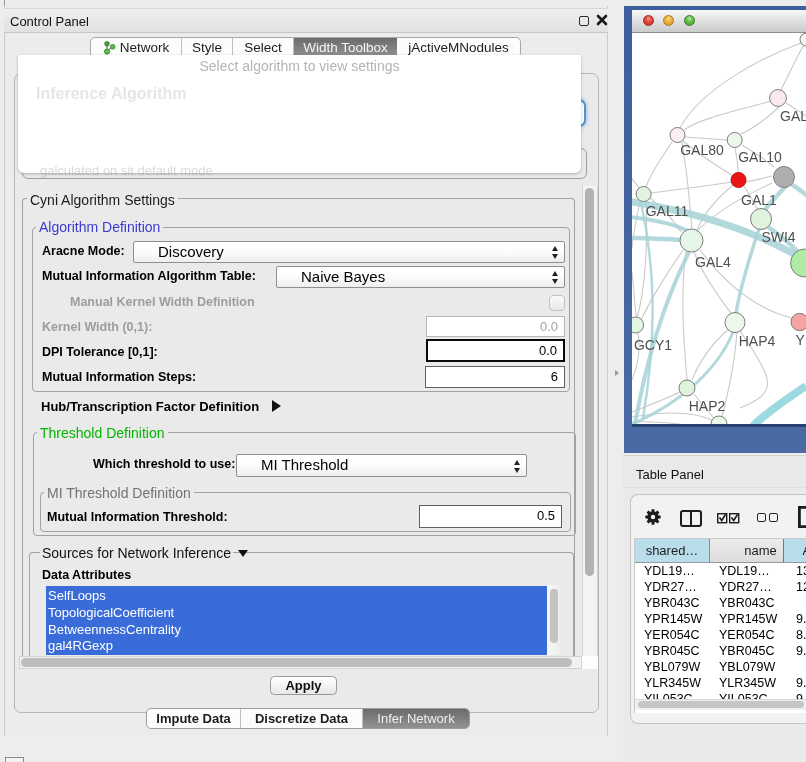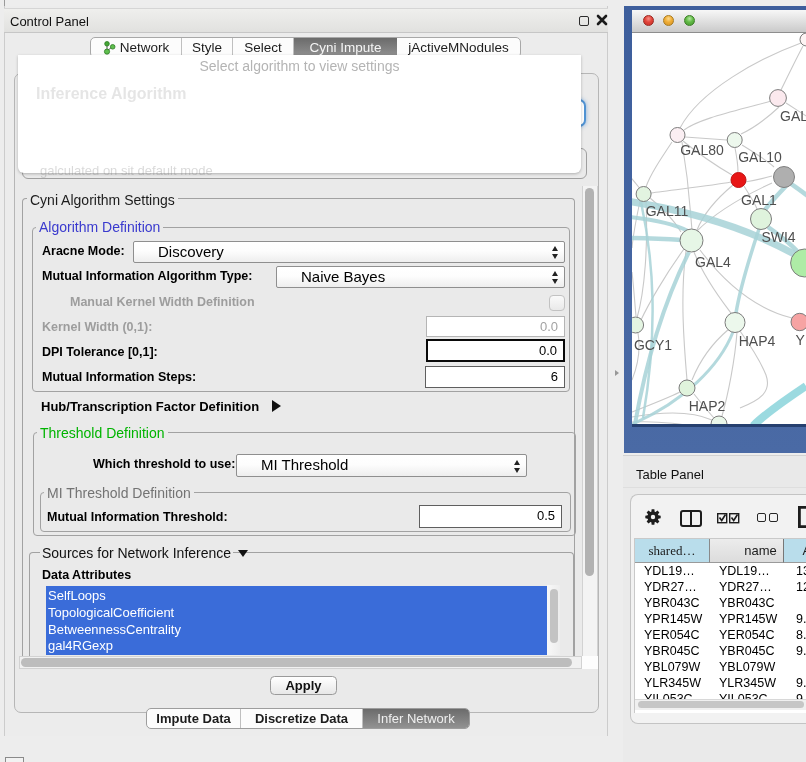--- a/index.html
+++ b/index.html
@@ -49,39 +49,39 @@
       <line x1="4" y1="10" x2="4" y2="3" stroke="#555" stroke-width="1"></line>
       <line x1="4" y1="10" x2="9" y2="6" stroke="#555" stroke-width="1"></line>
       <circle cx="4" cy="2.8" r="2.3" fill="#44a636" stroke="#2c7a22" stroke-width="0.8"></circle>
       <circle cx="4" cy="10.6" r="2.6" fill="#5fbf4e" stroke="#2c7a22" stroke-width="0.8"></circle>
       <circle cx="9.7" cy="5.8" r="2.3" fill="#5fbf4e" stroke="#2c7a22" stroke-width="0.8"></circle>
     </svg>
     <span>Network</span>
   </div>
   <div style="width:51px; border-right:1px solid #bfbfbf; display:flex; align-items:center; justify-content:center;">Style</div>
   <div style="width:61px; border-right:1px solid #bfbfbf; display:flex; align-items:center; justify-content:center;">Select</div>
-  <div style="width:103px; background:linear-gradient(#6b6b6b,#929292); color:#f5f5f5; display:flex; align-items:center; justify-content:center;">Cyni Impute</div>
+  <div style="width:103px; background:linear-gradient(#6b6b6b,#929292); color:#f5f5f5; display:flex; align-items:center; justify-content:center;">Width Toolbox</div>
   <div style="flex:1; display:flex; align-items:center; justify-content:center;">jActiveMNodules</div>
 </div>
 
 <div class="abs" style="left:14px; top:73px; width:585px; height:640px; background:#eaeaea; border:1px solid #b6b6b6; border-radius:7px;"></div>
 
 <div class="abs" style="left:28px; top:99px; width:558px; height:28px; border:2.5px solid #4f92d2; border-radius:7px; background:#fff; box-shadow:0 0 4px rgba(90,150,215,0.7);"></div>
 <div class="abs" style="left:22px; top:148px; width:565px; height:31px; border:1px solid #9f9f9f; border-radius:6px;"></div>
 
 <div class="abs" style="left:22px; top:198px; width:553px; height:458px; border:1px solid #a2a2a2; border-radius:4px 4px 0 0; border-bottom:none;"></div>
 <div class="abs" style="left:27px; top:192px; font-size:14px; color:#1c1c1c; background:#eaeaea; padding:0 3px;">Cyni Algorithm Settings</div>
 
 <div class="group" style="left:32px; top:227px; width:538px; height:165px;"></div>
 <div class="gtitle" style="left:36px; top:219px; color:#3a3ace; background:#eaeaea;">Algorithm Definition</div>
 
 <div class="lbl bold abs" style="left:42px; top:244px;">Aracne Mode:</div>
 <div class="combo" style="left:133px; top:241px; width:432px;">Discovery<span class="spin"></span></div>
 
-<div class="lbl bold abs" style="left:42px; top:269px;">Mutual Information Algorithm Type:</div>
+<div class="lbl bold abs" style="left:42px; top:269px;">Mutual Information Algorithm Table:</div>
 <div class="combo" style="left:276px; top:266px; width:289px;">Naive Bayes<span class="spin"></span></div>
 
 <div class="lbl bold gray abs" style="left:42px; top:295px;padding-left:28px;">Manual Kernel Width Definition</div>
 <div class="abs" style="left:549px; top:295px; width:16px; height:16px; border:1px solid #c2c2c2; border-radius:4px; background:linear-gradient(#fafafa,#e9e9e9);"></div>
 
 <div class="lbl bold gray abs" style="left:42px; top:320px;">Kernel Width (0,1):</div>
 <div class="field" style="left:426px; top:316px; width:139px; height:21px; border:1px solid #b5b5b5; color:#a3a3a3; line-height:19px;">0.0</div>
 
 <div class="lbl bold abs" style="left:42px; top:345px;">DPI Tolerance [0,1]:</div>
 <div class="field" style="left:426px; top:339px; width:139px; height:23px; border:2px solid #0a0a0a; line-height:19px;">0.0</div>
@@ -256,21 +256,21 @@
 </svg>
 <div class="abs" style="left:757px; top:513px; width:9px; height:9px; border:1.5px solid #262626; border-radius:2px;"></div>
 <div class="abs" style="left:769px; top:513px; width:9px; height:9px; border:1.5px solid #262626; border-radius:2px;"></div>
 <svg class="abs" style="left:798px; top:506px;" width="8" height="22" viewBox="0 0 8 22">
   <path d="M8 1.4 L1.4 1.4 L1.4 20.6 L8 20.6" stroke="#1d1d1d" stroke-width="2.8" fill="none"></path>
 </svg>
 
 <div class="abs" style="left:634px; top:538px; width:172px; height:175px; background:#fff; border-top:1px solid #c9c9c9; border-left:1px solid #c9c9c9; overflow:hidden;">
 
   <div style="position:absolute; left:0; top:0; height:24px; width:100%; display:flex; font-size:13px; color:#1c1c1c;">
-    <div style="width:75px; background:#b9ddeb; border-right:1px solid #8a8a8a; border-bottom:1px solid #9a9a9a; text-align:center; line-height:23px;font-family:Liberation Serif, serif;">shared…</div>
+    <div style="width:75px; background:#b9ddeb; border-right:1px solid #8a8a8a; border-bottom:1px solid #9a9a9a; text-align:center; line-height:23px;">shared…</div>
     <div style="width:74px; background:linear-gradient(#ececec,#dcdcdc); border-right:1.5px solid #777; border-bottom:1px solid #9a9a9a; text-align:center; line-height:23px;padding-left:28px;">name</div>
     <div style="flex:1; background:#b9ddeb; border-bottom:1px solid #9a9a9a; line-height:23px; padding-left:18.5px; overflow:hidden;">A</div>
   </div>
 
   <div style="position:absolute; left:0; top:24px; font-size:12.5px; color:#000;">
     <div style="height:16px; line-height:16px; display:flex;">
         <span style="width:75px; padding-left:9px;">YDL19…</span>
         <span style="width:76px; padding-left:9px;">YDL19…</span>
         <span style="padding-left:10px;">13</span>
       </div>

